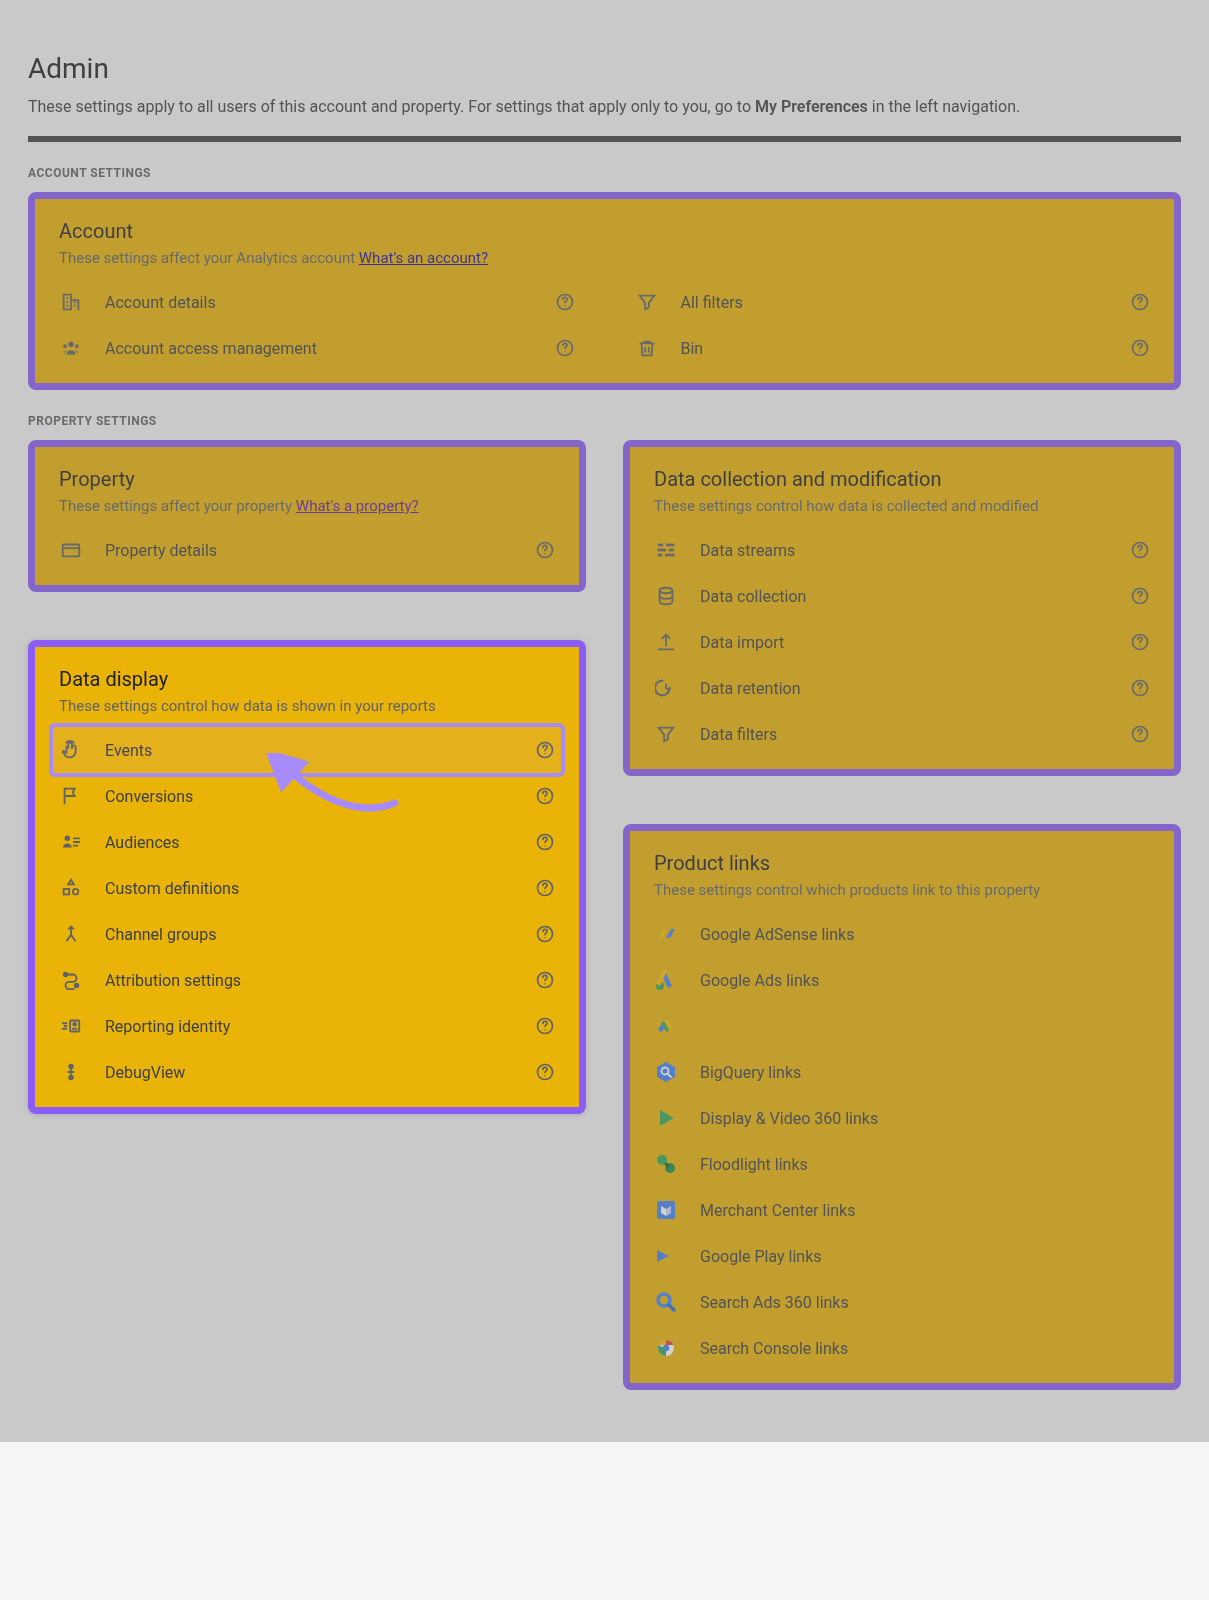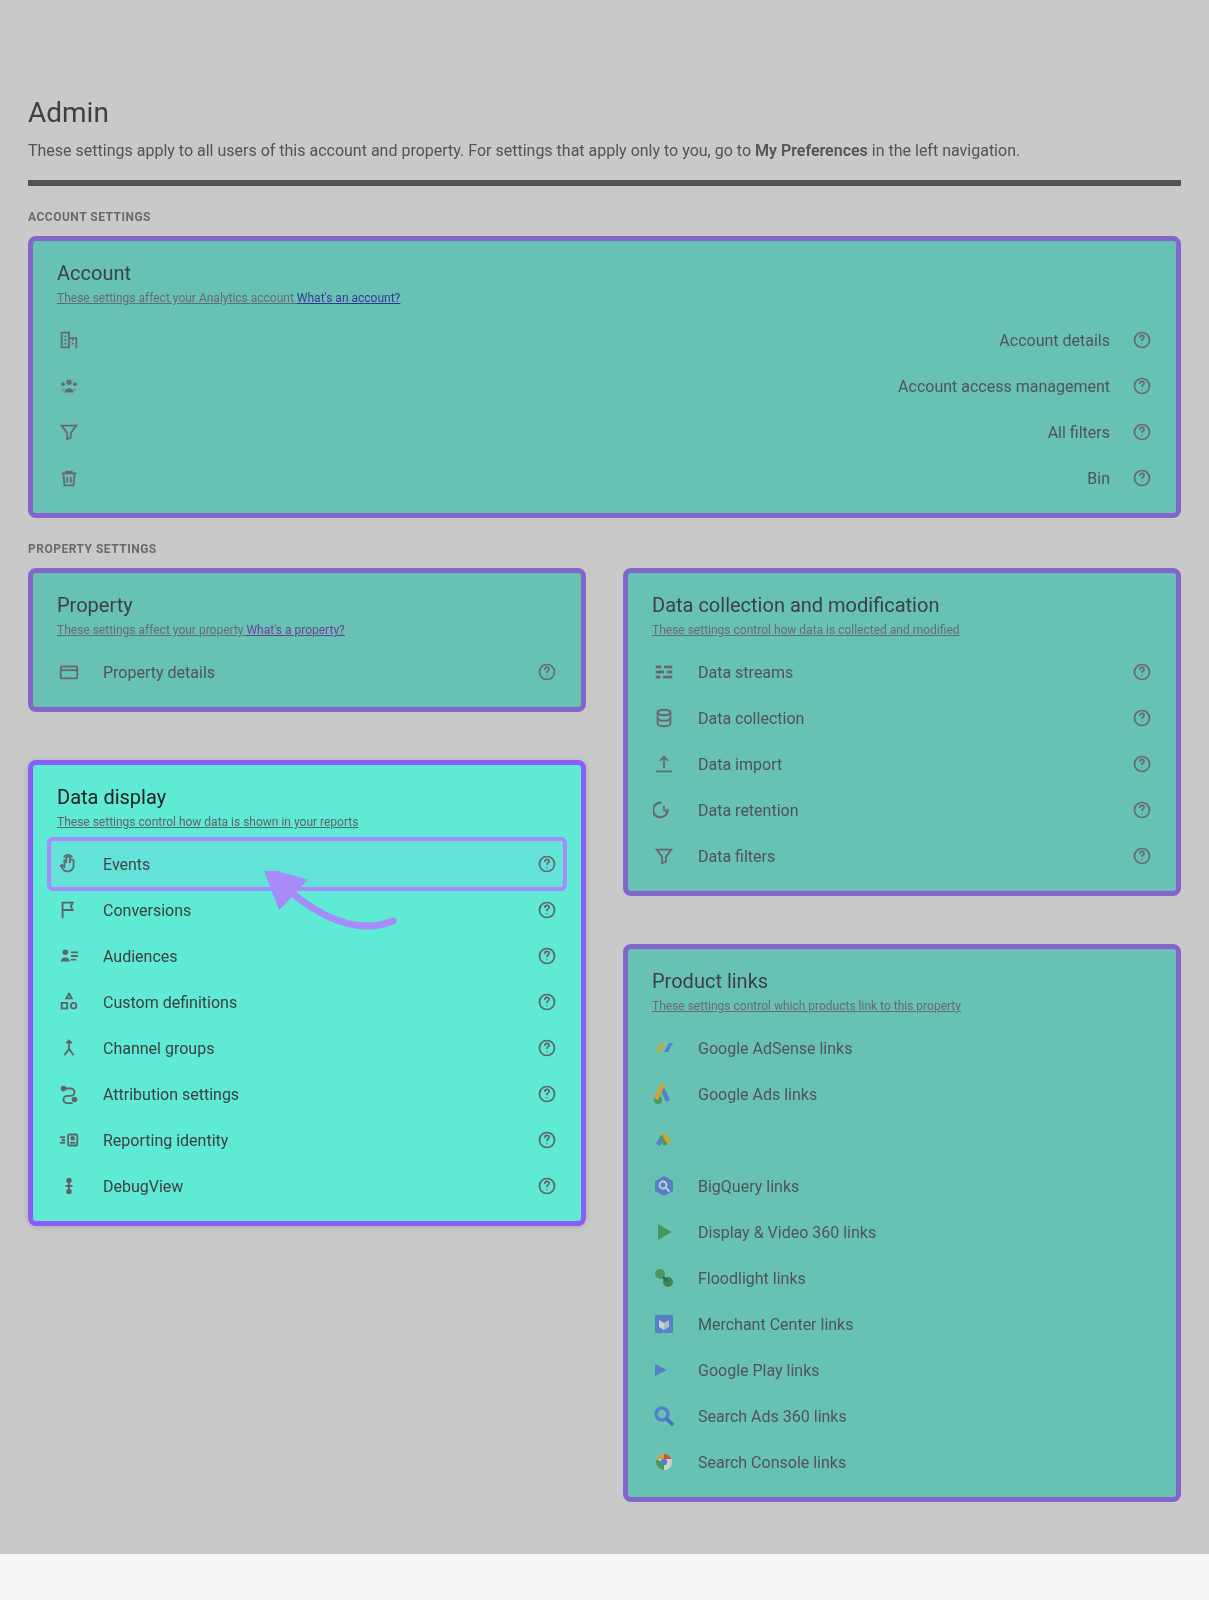--- a/index.html
+++ b/index.html
@@ -12,21 +12,20 @@
   }
   .overlay {
     position: absolute;
     inset: 0;
     background: rgba(120,120,120,0.35);
     pointer-events: none;
     z-index: 5;
   }
   .page {
     padding: 28px;
-    margin-top: 44px;
   }
   .page-title {
     font-size: 28px;
     font-weight: 400;
     color: #202124;
     margin: 24px 0 12px 0;
   }
   .page-desc {
     font-size: 16px;
     color: #3c4043;
@@ -36,37 +35,36 @@
   }
   .page-desc b { font-weight: 600; }
   .section-label {
     font-size: 12px;
     font-weight: 700;
     letter-spacing: 0.5px;
     color: #5f6368;
     margin: 8px 0 12px 0;
   }
   .card {
-    background: #5eead4;
-    border: 5px solid #8b5cf6;
+    background: #eab308;
+    border: 7px solid #8b5cf6;
     border-radius: 8px;
     padding: 20px 24px 12px 24px;
     margin-bottom: 24px;
   }
   .card-title {
     font-size: 20px;
     font-weight: 400;
     color: #202124;
     margin-bottom: 6px;
   }
   .card-desc {
-    font-size: 12px;
+    font-size: 15px;
     color: #5f6368;
     margin-bottom: 12px;
-    text-decoration: underline;
   }
   .card-desc a { color: #1a0dab; text-decoration: underline; }
   .row-list {}
   .row-item {
     display: flex;
     align-items: center;
     height: 46px;
     gap: 22px;
     cursor: pointer;
     position: relative;
@@ -86,23 +84,22 @@
     color: #3c4043;
   }
   .row-item .help {
     width: 20px;
     height: 20px;
     flex-shrink: 0;
     color: #5f6368;
   }
   .two-col-grid {
     display: grid;
-    grid-template-columns: 1fr;
+    grid-template-columns: 1fr 1fr;
     column-gap: 60px;
-    text-align: right;
   }
   .prop-grid {
     display: grid;
     grid-template-columns: 1fr 1fr;
     column-gap: 32px;
     align-items: start;
     gap: 37px;
   }
   .prop-left, .prop-right {
     display: flex;

